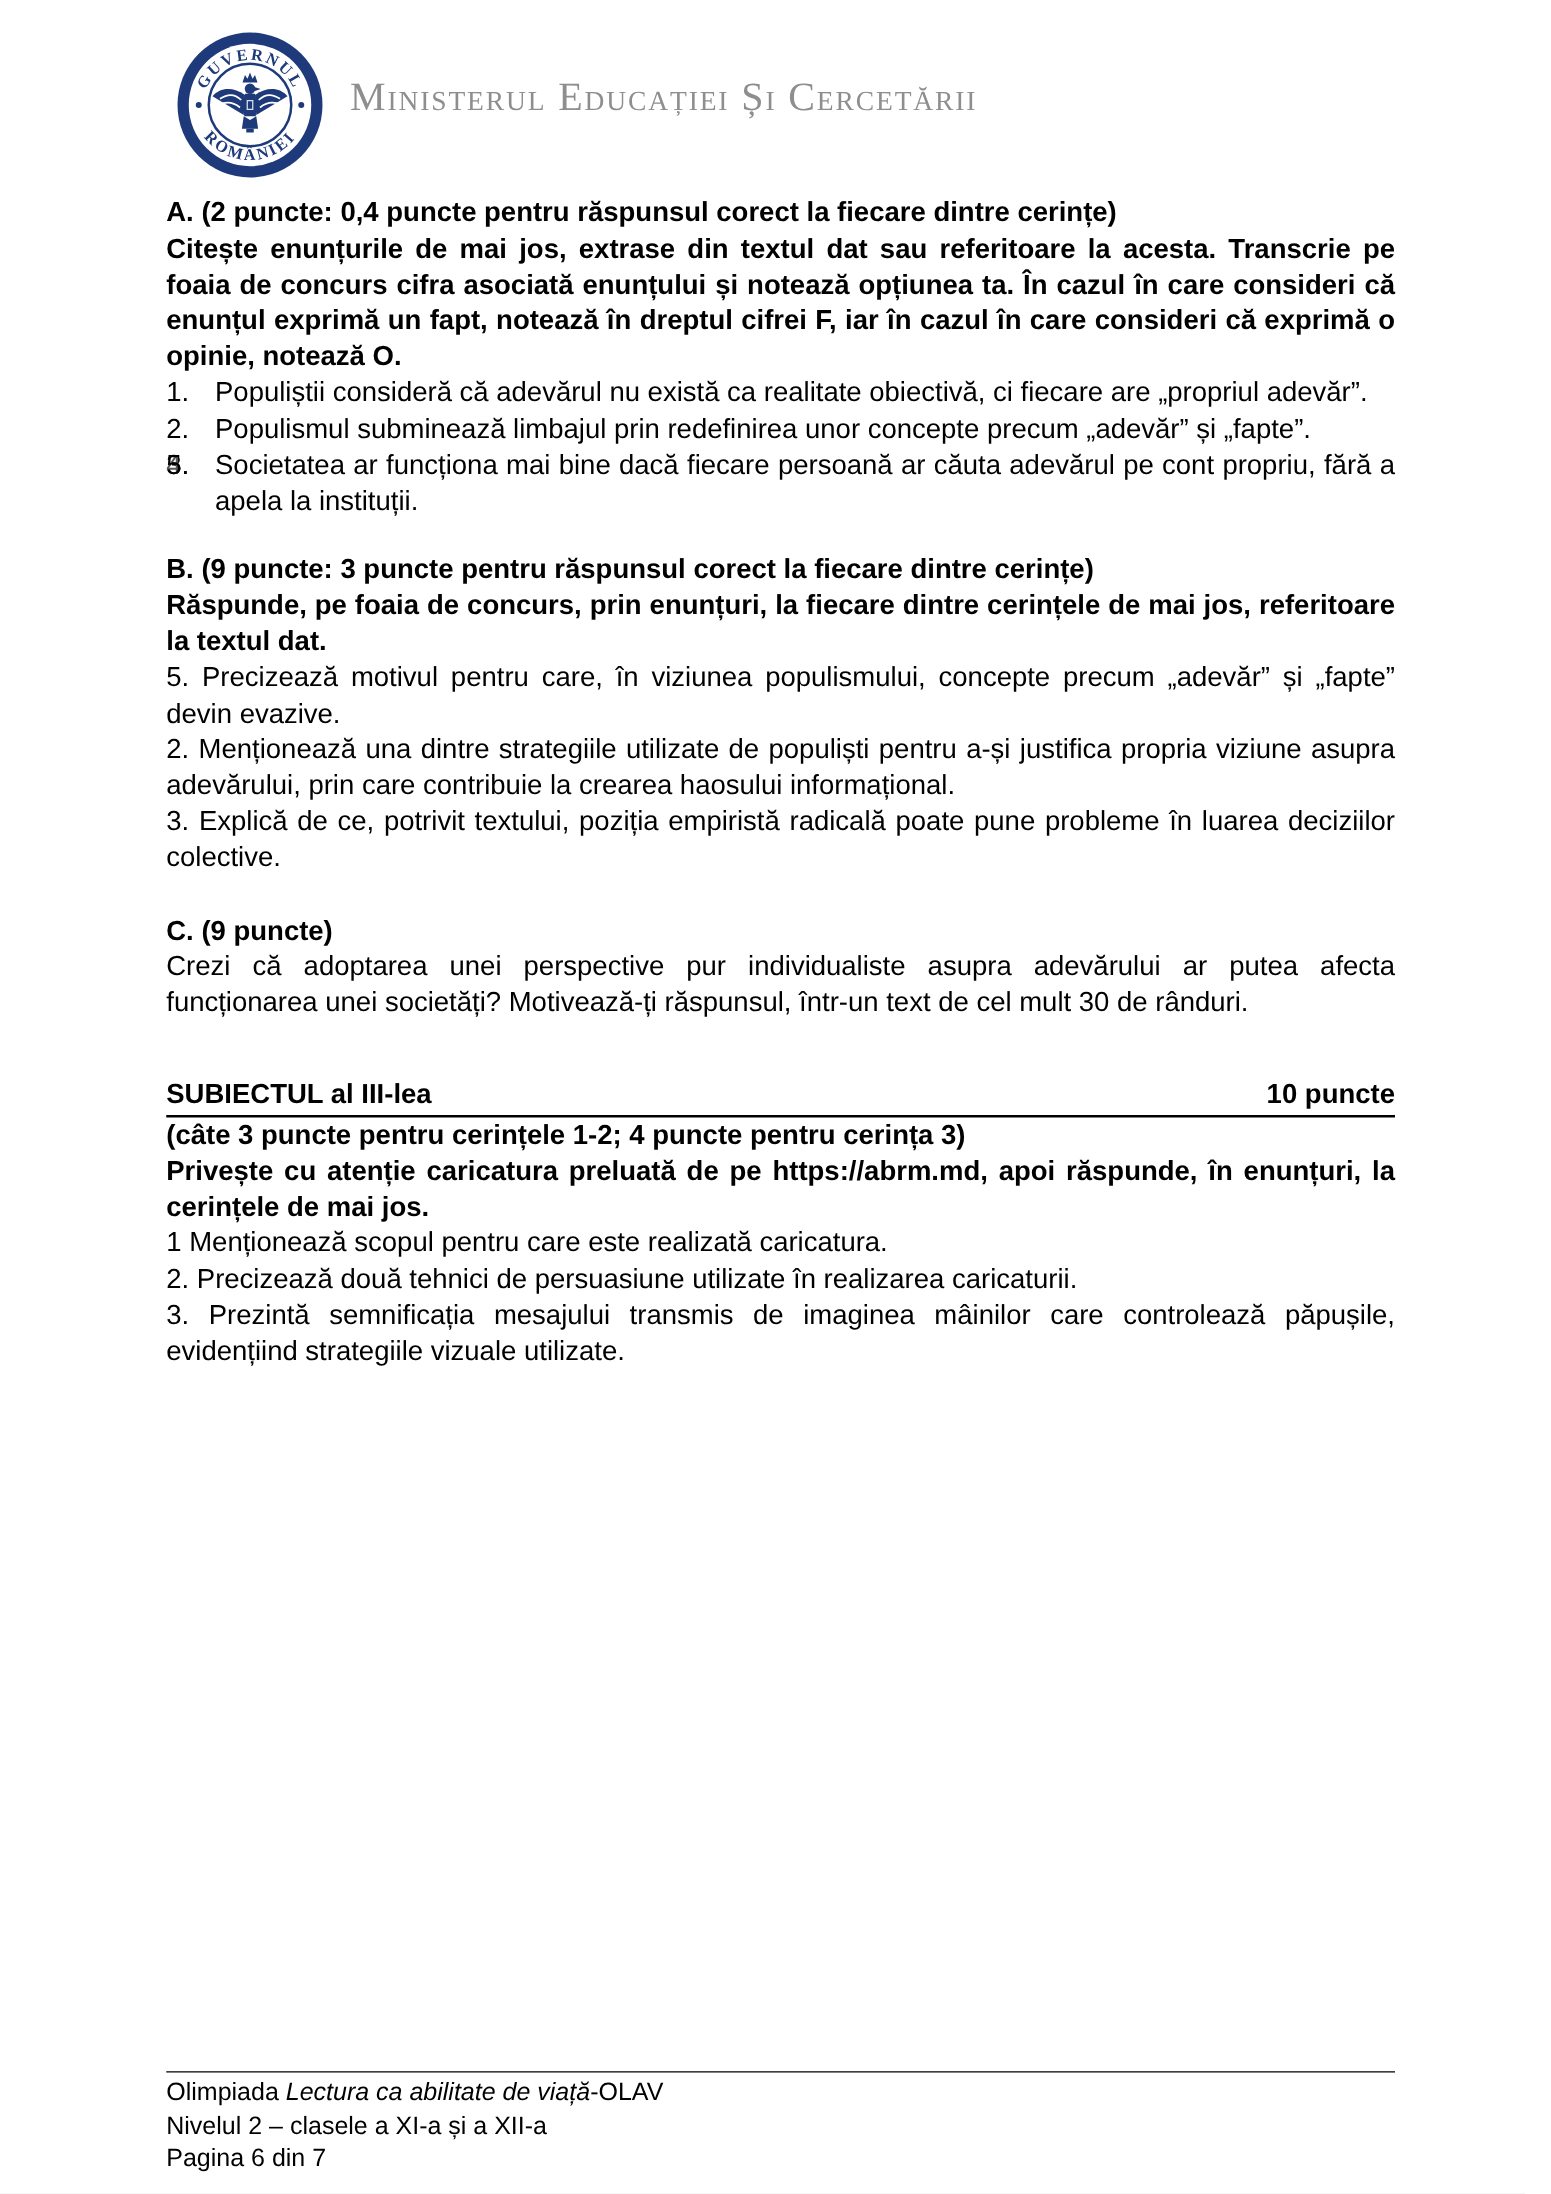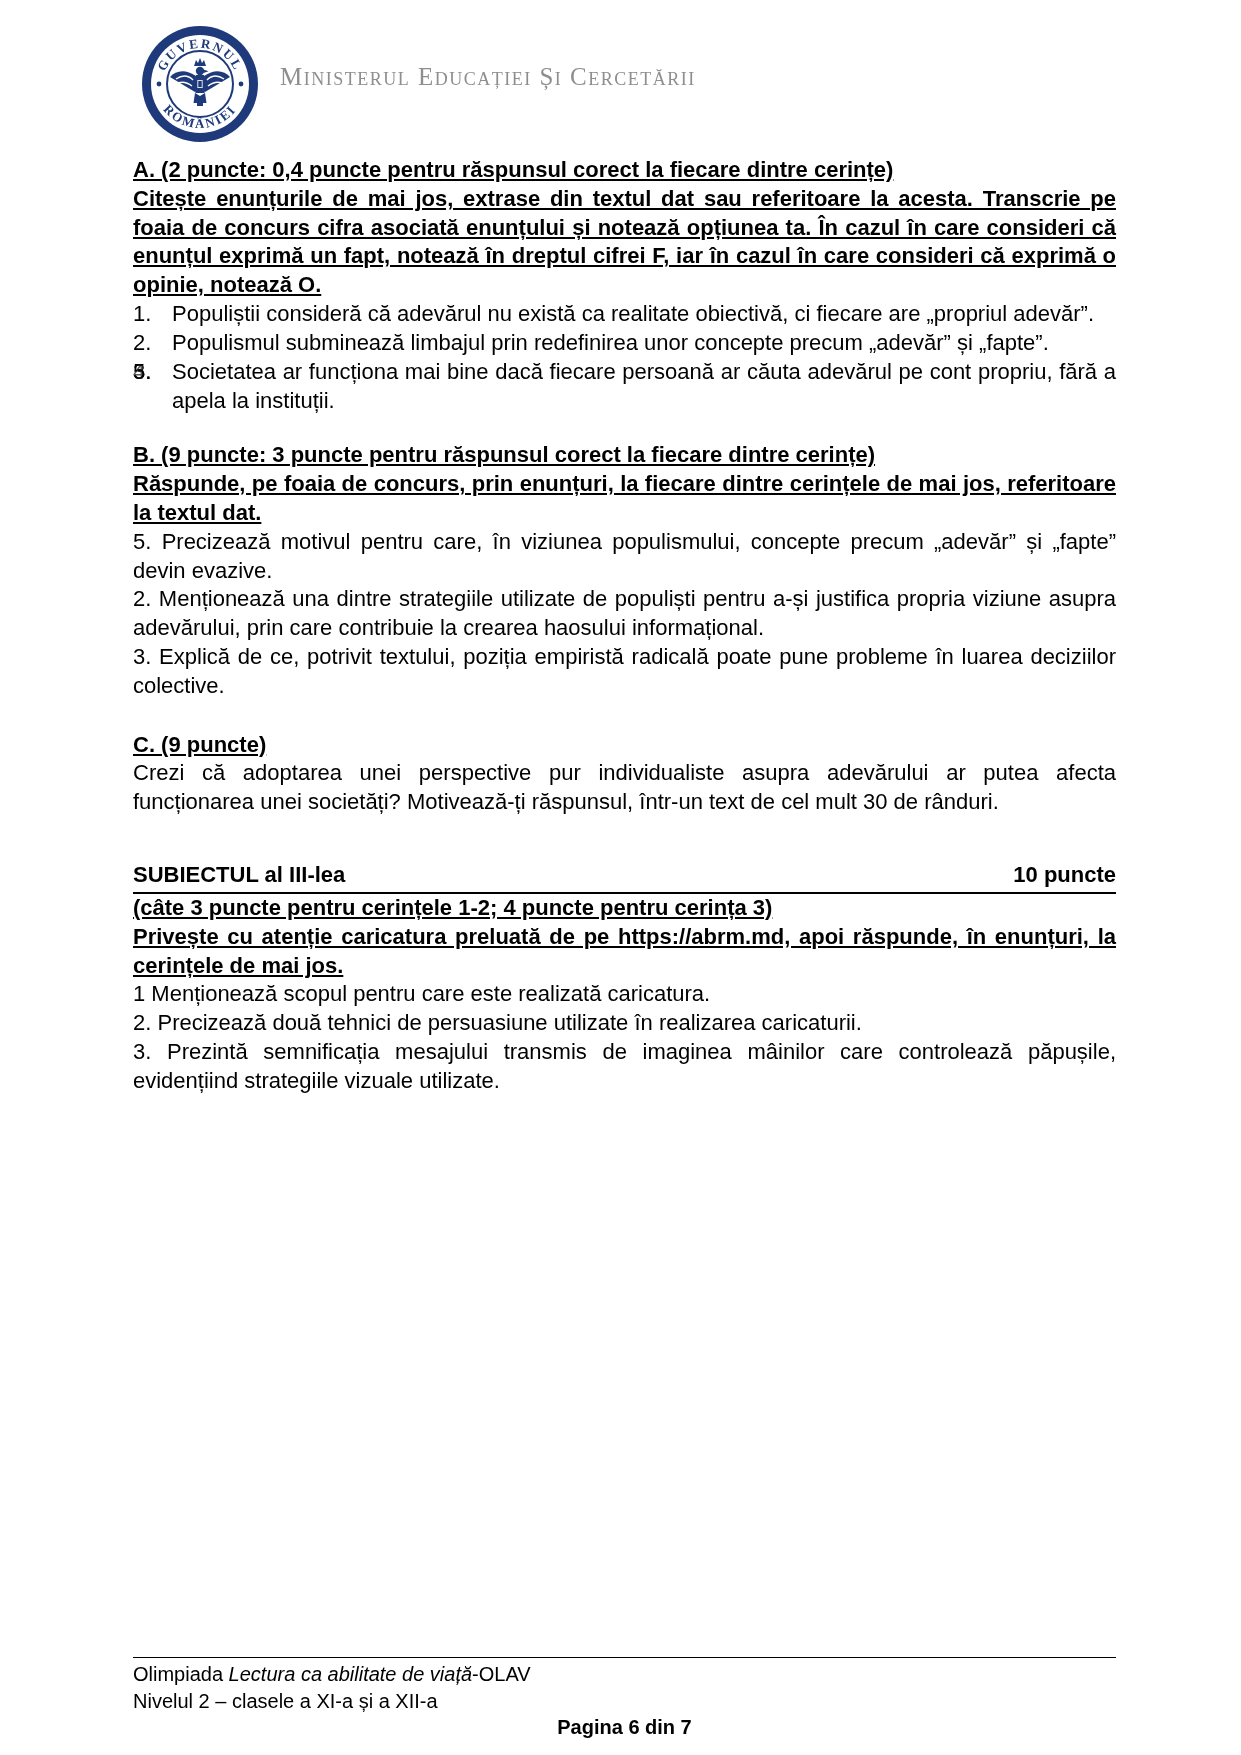--- a/index.html
+++ b/index.html
@@ -7,45 +7,45 @@
   body { font-family:"Liberation Sans", sans-serif; color:#000; }
   .page {
     position:relative; width:1241px; height:1755px;
     background:#ffffff; margin:0 auto; overflow:hidden;
   }
   .header { position:absolute; top:24px; left:140px; display:flex; align-items:center; gap:20px; }
   .seal { width:120px; height:120px; display:block; }
   .ministry {
     font-family:"Liberation Serif", serif;
     font-variant:small-caps;
-    font-size:25px; letter-spacing:1.5px; color:#8e8e8e;
+    font-size:32px; letter-spacing:1.5px; color:#8e8e8e;
     padding-bottom:14px;
   }
   .content {
     position:absolute; top:156px; left:133px; width:983px;
     font-size:22px; line-height:1.31;
   }
-  .bold { font-weight:bold;text-decoration:underline; }
+  .bold { font-weight:bold; }
   .just { text-align:justify; }
   .a-item { position:relative; padding-left:39px; text-align:justify; }
   .a-item .num { position:absolute; left:0; }
   .muted { color:#595959; }
   .sec-b { margin-top:26px; }
   .sec-c { margin-top:30px; }
   .sec-s3 { margin-top:44px; }
   .subj-row {
     display:flex; justify-content:space-between; align-items:flex-end;
     font-weight:bold; border-bottom:2px solid #000; padding-bottom:2px;
   }
   .footer {
     position:absolute; left:133px; width:983px; bottom:14px;
     font-size:20px; line-height:1.33;
   }
   .footer-rule { border-top:1.5px solid #000; margin-bottom:3px; }
-  .footer .center { text-align:center;font-weight:bold; }
+  .footer .center { text-align:left; }
   .it { font-style:italic; }
 </style>
 </head>
 <body>
 
 <div class="page">
 
   <div class="header">
     <svg class="seal" viewBox="0 0 120 120" aria-hidden="true">
       <circle cx="60" cy="60" r="58" fill="#1e3a7a"></circle>

